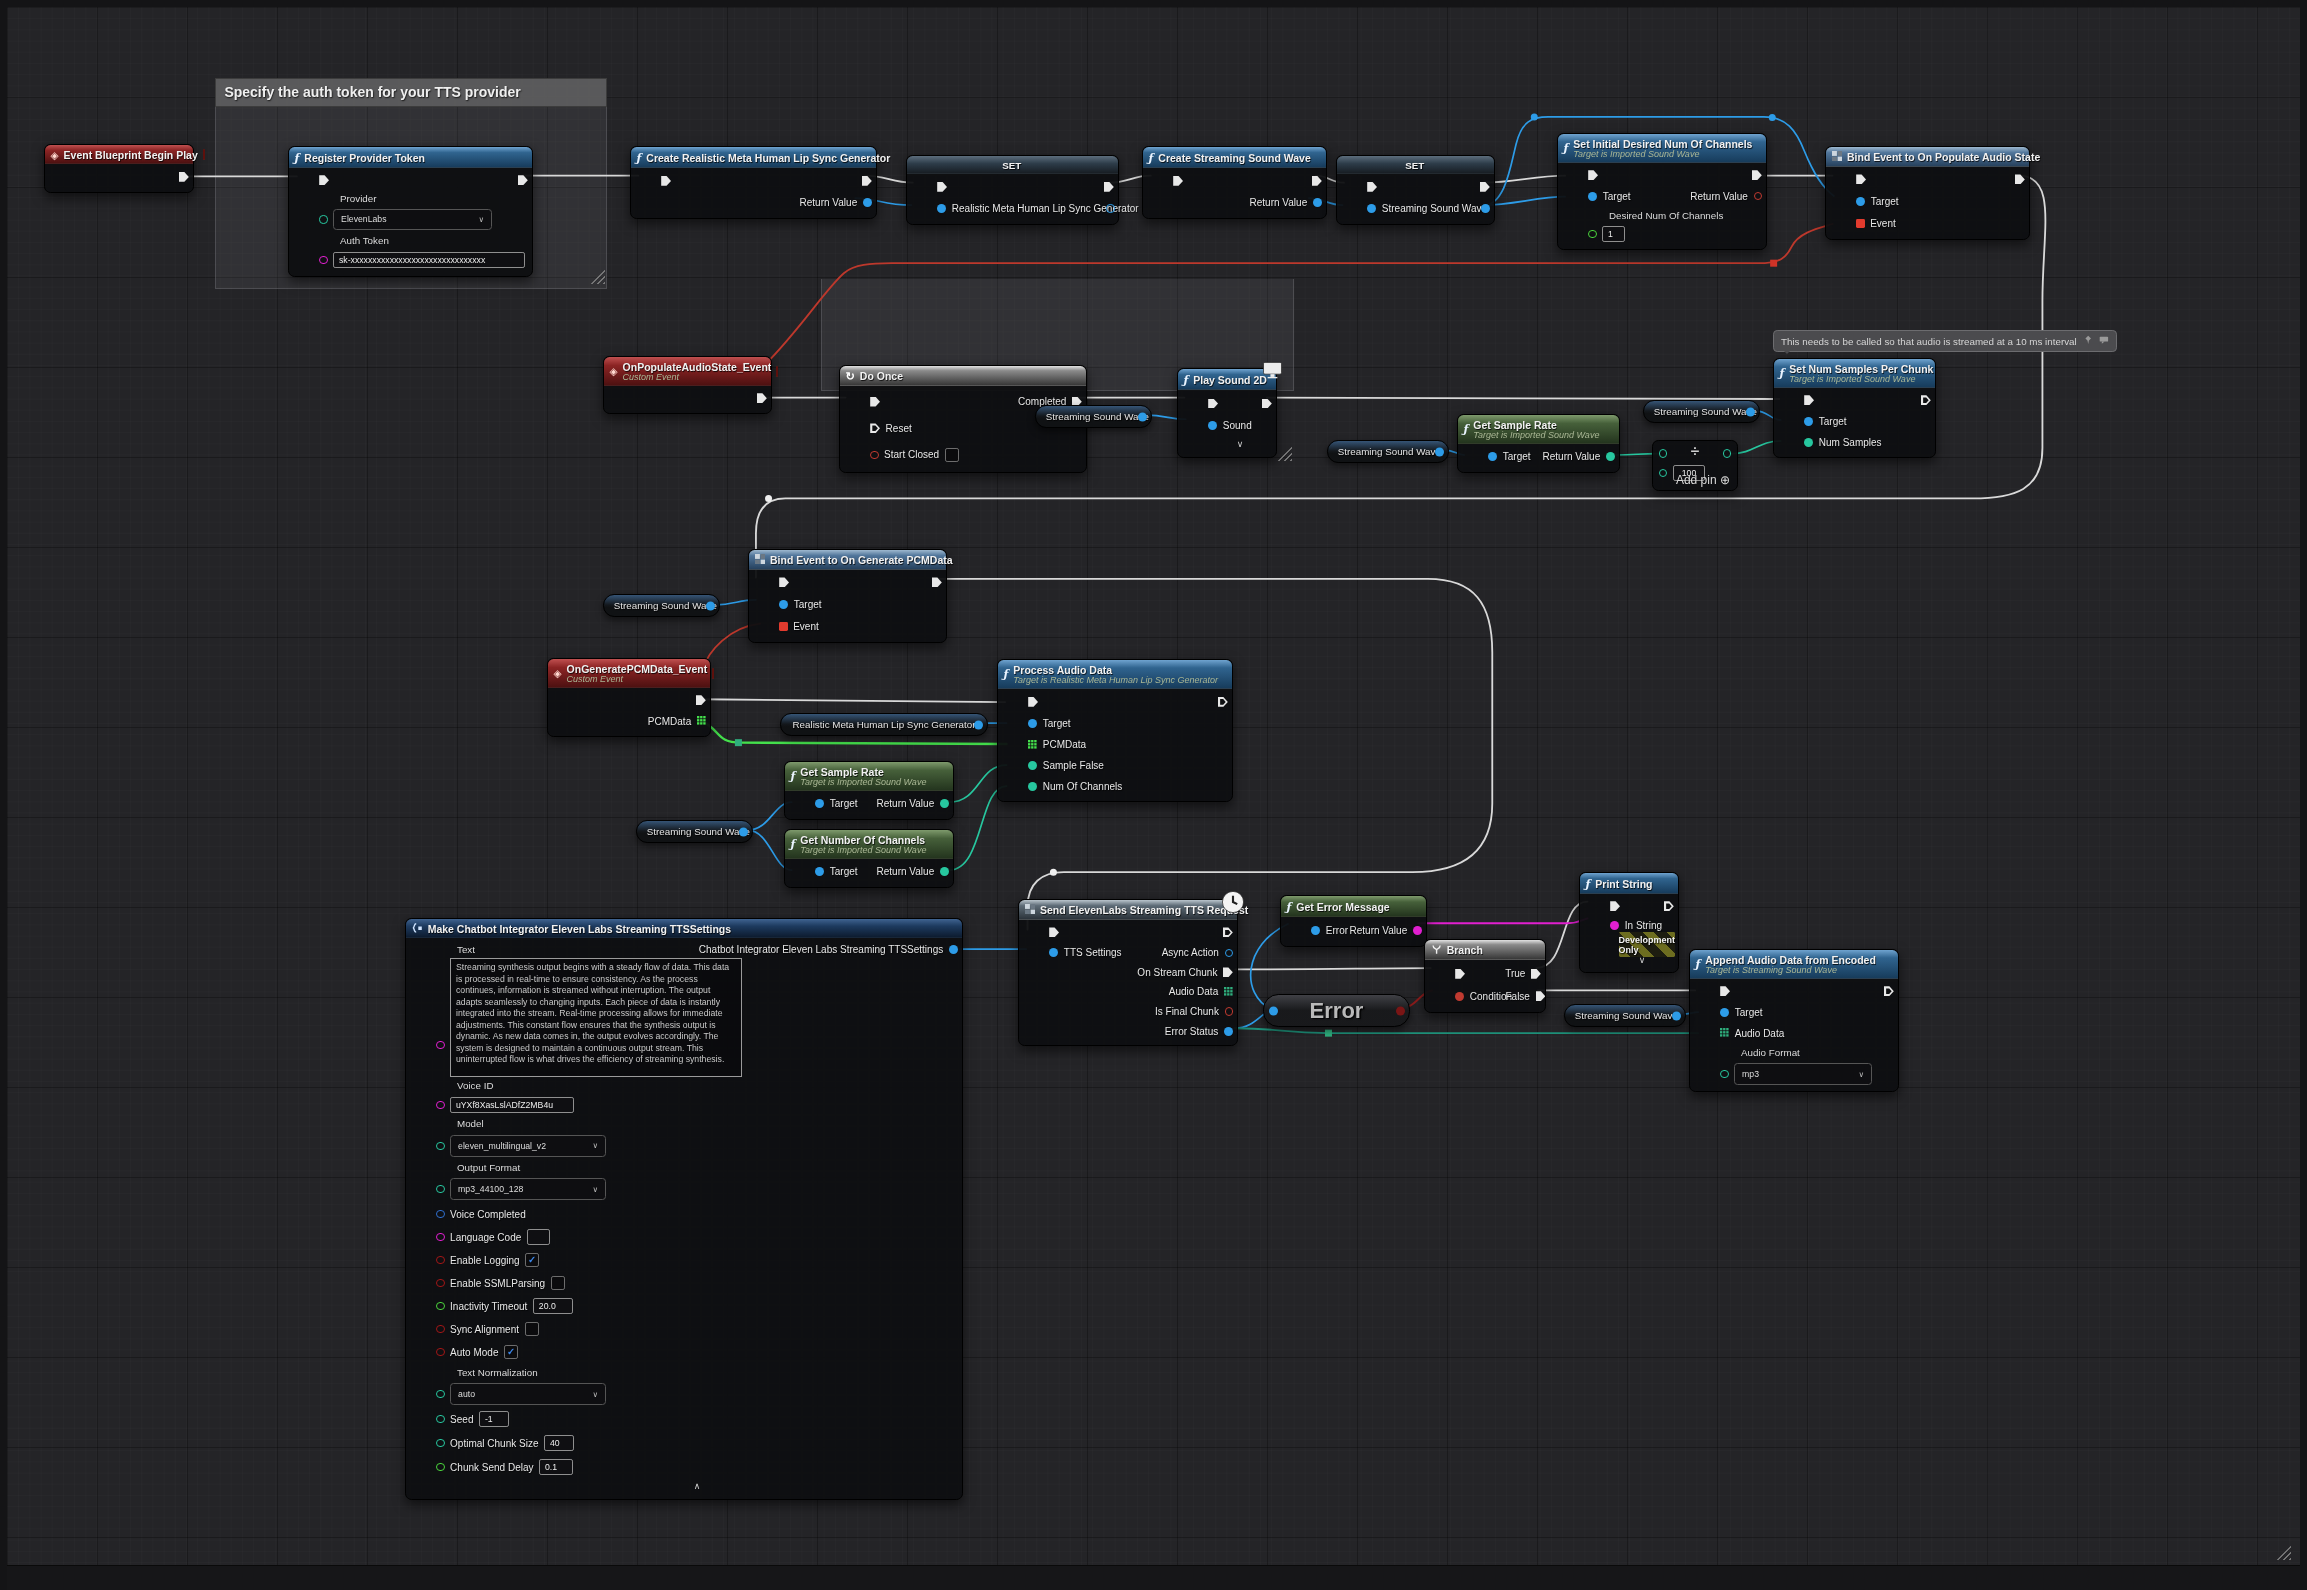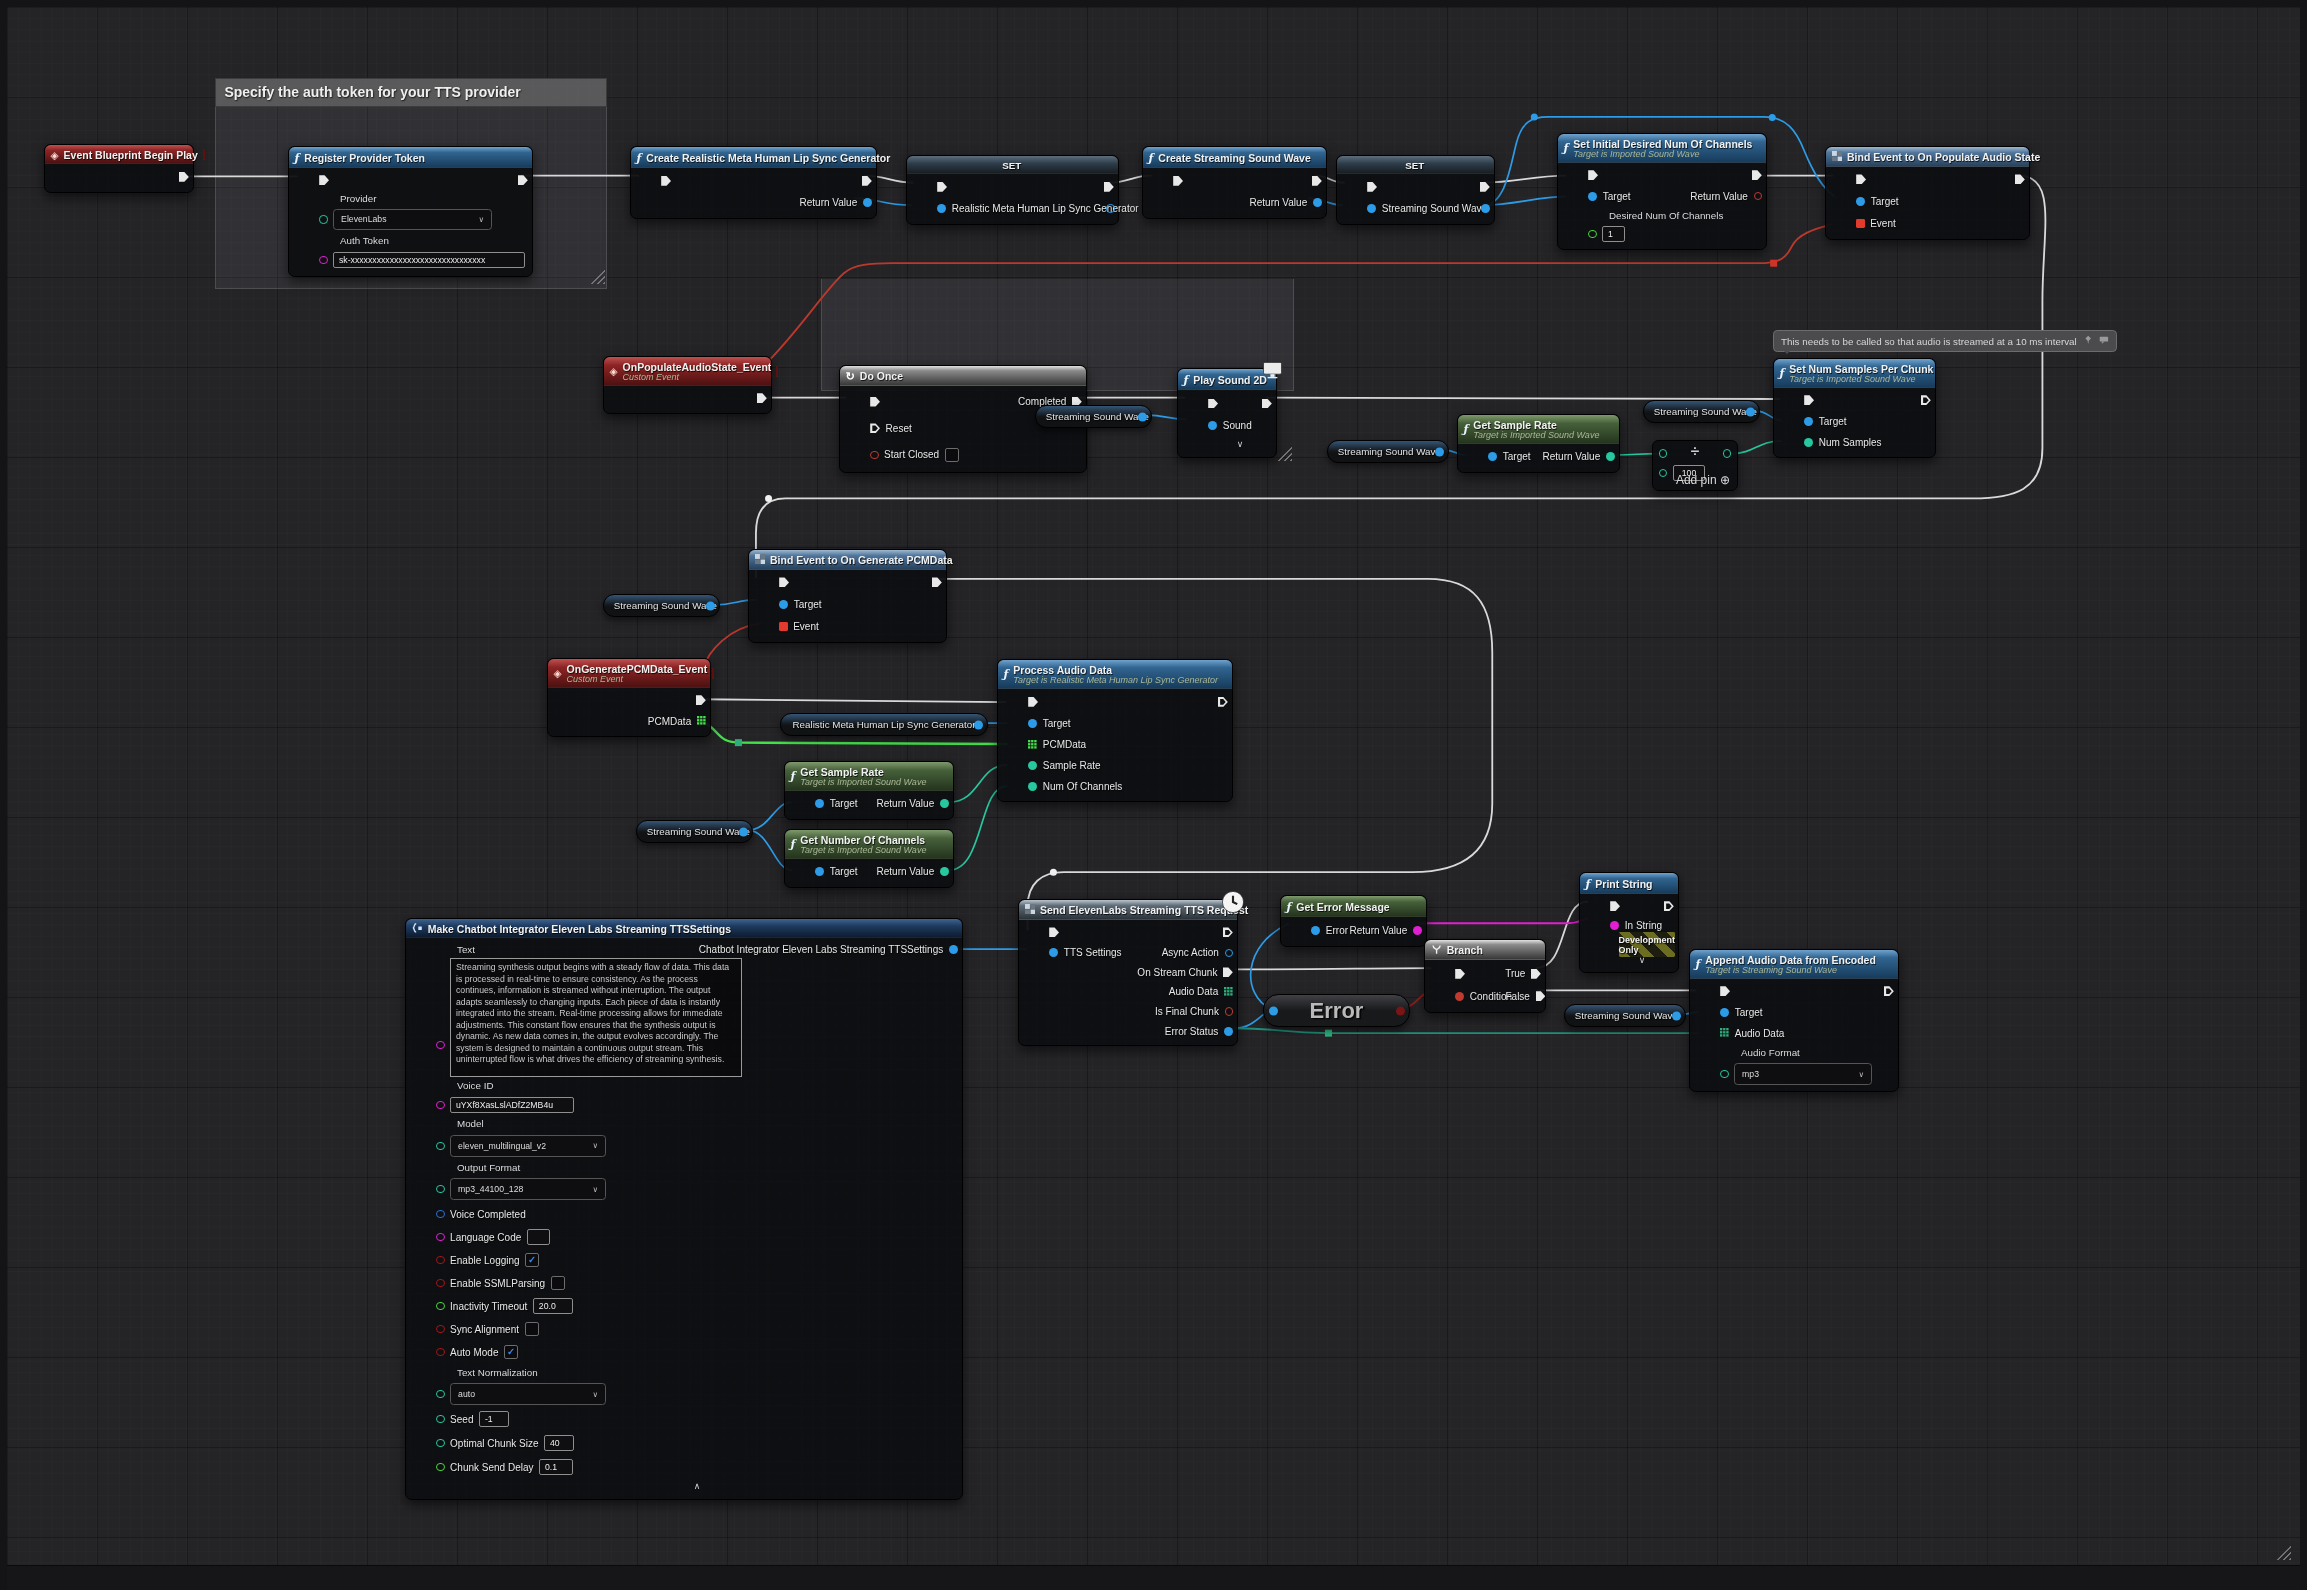--- a/index.html
+++ b/index.html
@@ -630,21 +630,21 @@
                   <rect x="4.5" y="9" width="3.4" height="3.4" fill="#44e04c"></rect>
                   <rect x="9" y="9" width="3.4" height="3.4" fill="#44e04c"></rect>
                 </svg></span>
               <span class="plabel">PCMData</span>
             </div>
             <div class="side"></div>
           </div>
           <div class="row" style="height: 21px;">
             <div class="side">
               <span class="pin p-ci" style="background: rgb(39, 199, 159); margin-left: -2.8px;"></span>
-              <span class="plabel">Sample Rate</span>
+              <span class="plabel">Sample False</span>
             </div>
             <div class="side"></div>
           </div>
           <div class="row" style="height: 21px;">
             <div class="side">
               <span class="pin p-ci" style="background: rgb(39, 199, 159); margin-left: -2.8px;"></span>
               <span class="plabel">Num Of Channels</span>
             </div>
             <div class="side"></div>
           </div>

